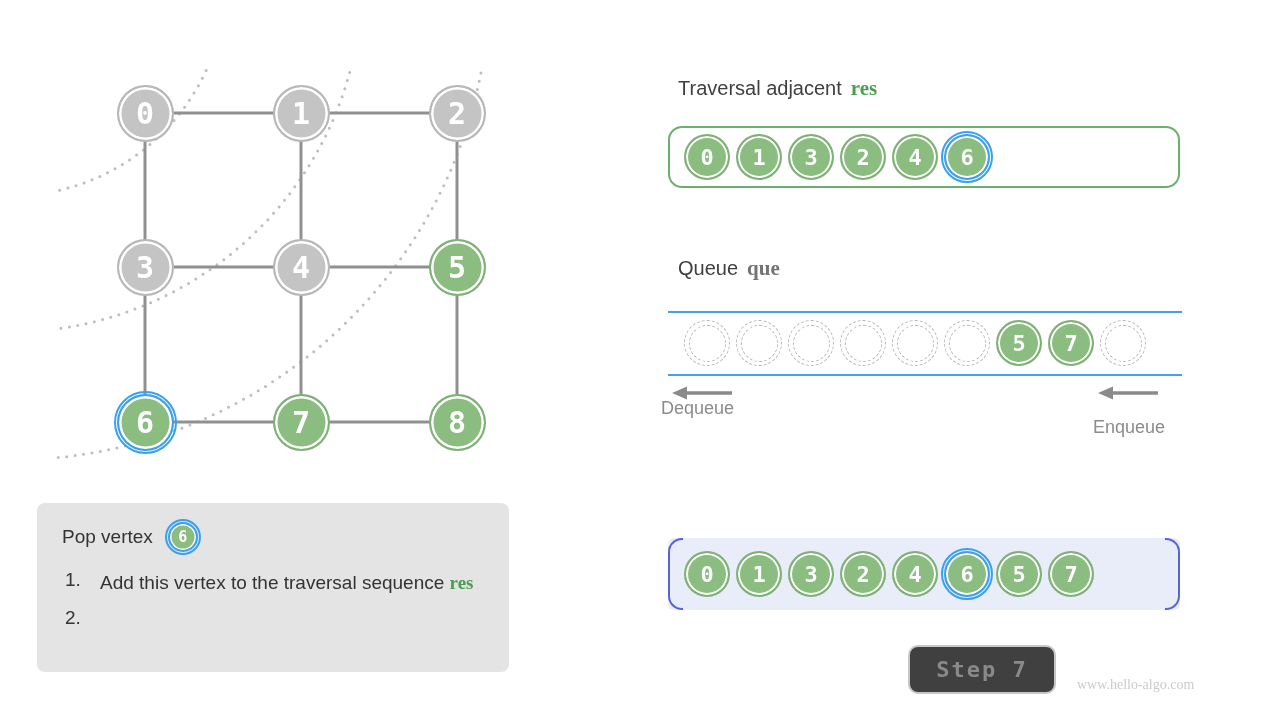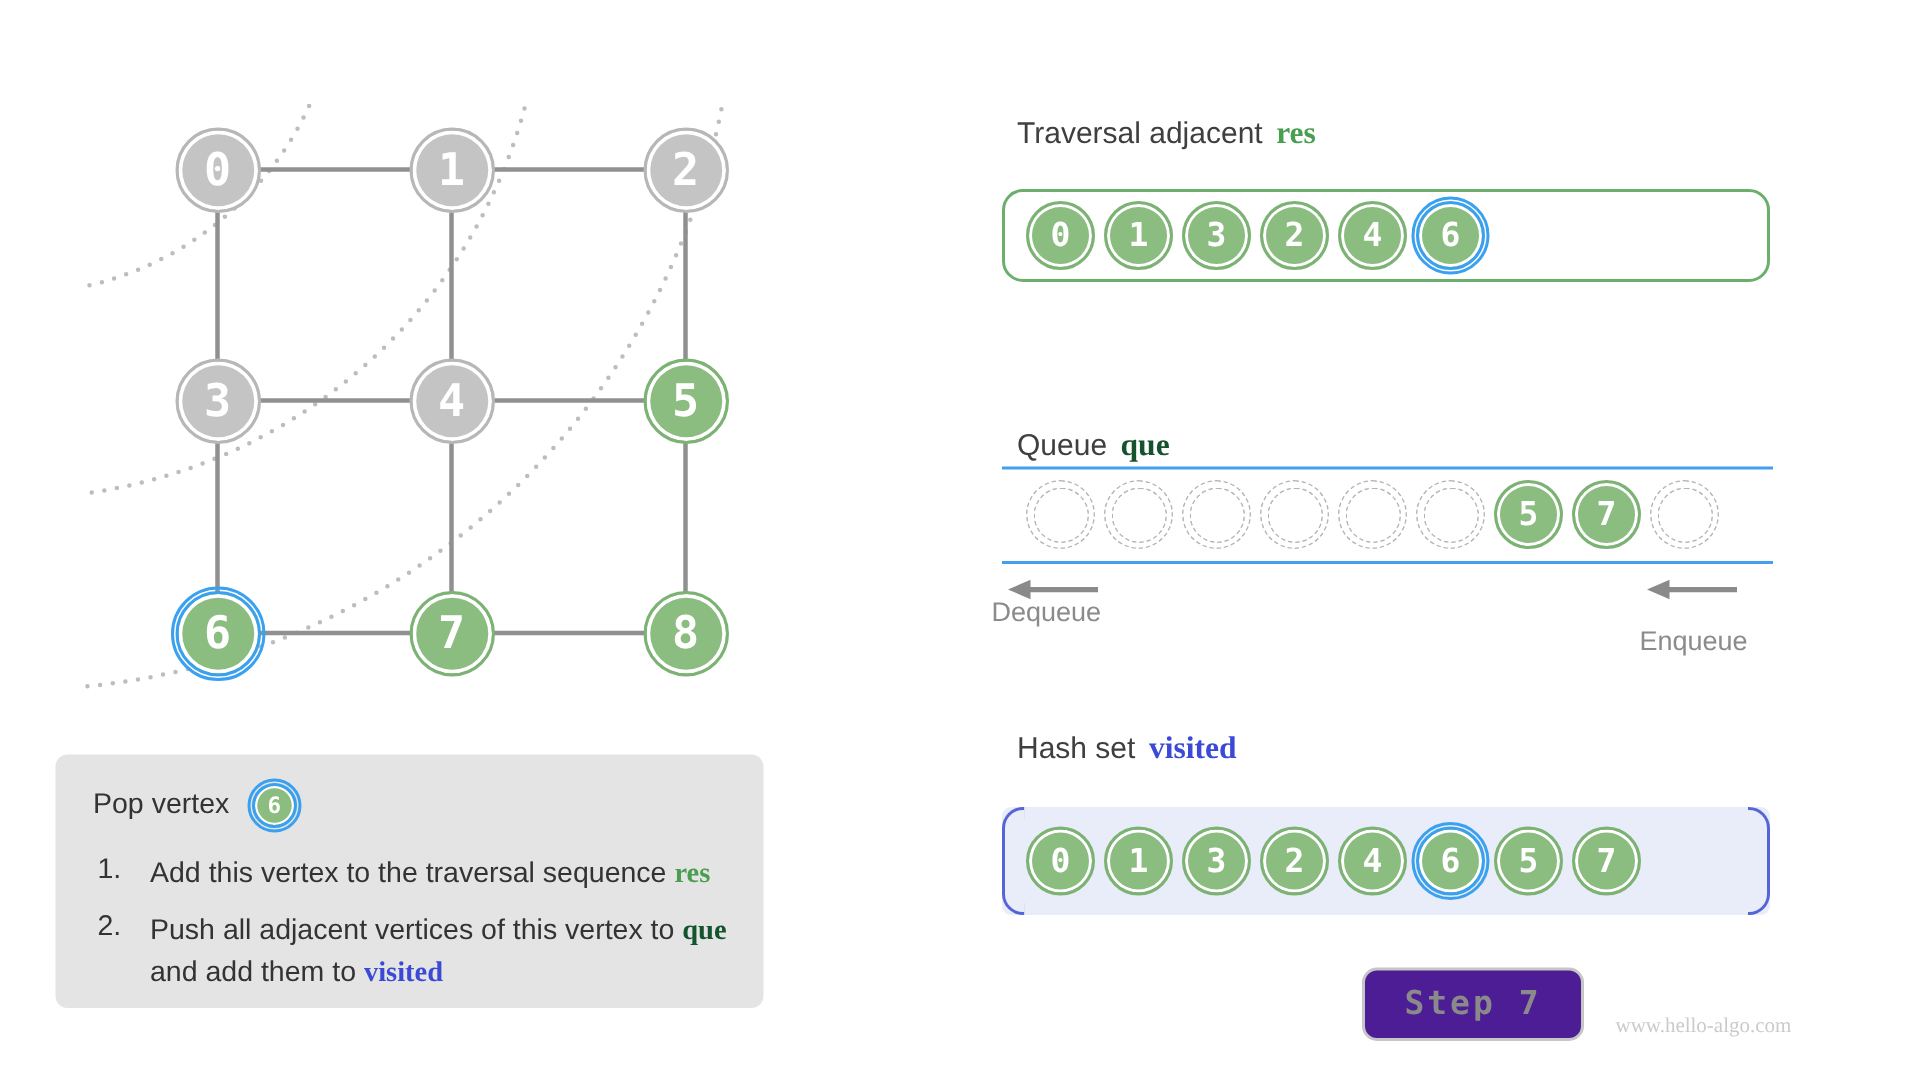--- a/index.html
+++ b/index.html
@@ -28,21 +28,21 @@
   .slot{box-sizing:border-box;width:46px;height:46px;border-radius:50%;
         border:1.5px dashed #b5b5b5;display:flex;align-items:center;justify-content:center;}
   .slot-inner{box-sizing:border-box;width:37px;height:37px;border-radius:50%;border:1.5px dashed #b5b5b5;}
 
   
   .panel-title{position:absolute;left:678px;display:flex;gap:9px;align-items:baseline;
                font-size:20px;color:#3f3f3f;}
   .code{font-family:Liberation Serif, serif;font-weight:bold;}
   .big-code{font-size:21px;}
   .green-t{color:#4a9e50;}
-  .blue-t{color:#14532d;margin-top:28px;}
+  .blue-t{color:#737373;}
   .indigo-t{color:#3b4ad6;}
 
   
   .res-box{position:absolute;left:668px;top:126px;width:512px;height:62px;box-sizing:border-box;
            border:2px solid #6cae6c;border-radius:14px;background:#fff;}
 
   
   .q-line{position:absolute;left:668px;width:514px;height:2px;background:#42a0ee;}
   .q-arrow{position:absolute;width:62px;height:14px;}
   .mut{position:absolute;font-size:18px;color:#8b8b8b;}
@@ -63,21 +63,21 @@
          display:flex;align-items:center;justify-content:center;
          font-family:"DejaVu Sans Mono",monospace;font-weight:bold;font-size:15px;color:#fff;}
   #note-items{margin:14px 0 0 28px;}
   .note-item{display:flex;margin-bottom:10px;}
   .note-num{width:35px;flex:0 0 auto;}
   .note-line{line-height:28px;}
   .note-line .code{font-size:19px;}
 
   
   .step-btn{position:absolute;left:908px;top:645px;width:148px;height:49px;box-sizing:border-box;
-            background:#4c1d95;border:2px solid #c6c6c6;border-radius:10px;
+            background:#404040;border:2px solid #c6c6c6;border-radius:10px;
             display:flex;align-items:center;justify-content:center;
             font-family:"DejaVu Sans Mono",monospace;font-weight:bold;font-size:22px;
             letter-spacing:2px;color:#8a8a8a;}
   .watermark{position:absolute;left:1077px;top:677px;font-family:Liberation Serif, serif;
              font-size:14px;color:#cbcbcb;}
 </style>
 </head>
 <body>
 
 <div class="canvas">
@@ -160,24 +160,20 @@
     <line x1="60" y1="7" x2="13" y2="7" stroke="#8a8a8a" stroke-width="3.5"></line>
     <polygon points="0,7 15,0.5 15,13.5" fill="#8a8a8a"></polygon>
   </svg>
   <svg class="q-arrow" style="left:1098px;top:386px" viewBox="0 0 62 14">
     <line x1="60" y1="7" x2="13" y2="7" stroke="#8a8a8a" stroke-width="3.5"></line>
     <polygon points="0,7 15,0.5 15,13.5" fill="#8a8a8a"></polygon>
   </svg>
   <div class="mut" style="left:661px;top:398px">Dequeue</div>
   <div class="mut" style="left:1093px;top:417px">Enqueue</div>
 
-  <div class="panel-title" style="top:486px">
-    <span>Hash set</span>
-    <span class="code big-code indigo-t">visited</span>
-  </div>
   <div class="hash-box">
     <div class="bracket l"></div>
     <div class="bracket r"></div>
   </div>
   <div id="hash-row" class="crow" style="left:684px;top:551px">
       <div class="circle">0</div>
       <div class="circle">1</div>
       <div class="circle">3</div>
       <div class="circle">2</div>
       <div class="circle">4</div>
@@ -193,24 +189,20 @@
     </div>
     <div id="note-items">
         <div class="note-item">
           <span class="note-num">1.</span>
           <div class="note-body">
             <div class="note-line"><span>Add this vertex to the traversal sequence </span><span class="code green-t">res</span></div>
           </div>
         </div>
         <div class="note-item">
           <span class="note-num">2.</span>
-          <div class="note-body">
-            <div class="note-line"><span>Push all adjacent vertices of this vertex to </span><span class="code blue-t">que</span></div>
-            <div class="note-line"><span>and add them to </span><span class="code indigo-t">visited</span></div>
-          </div>
         </div>
       </div>
   </div>
 
   <div class="step-btn">Step 7</div>
   <div class="watermark">www.hello-algo.com</div>
 
 </div>
 
 </body></html>

